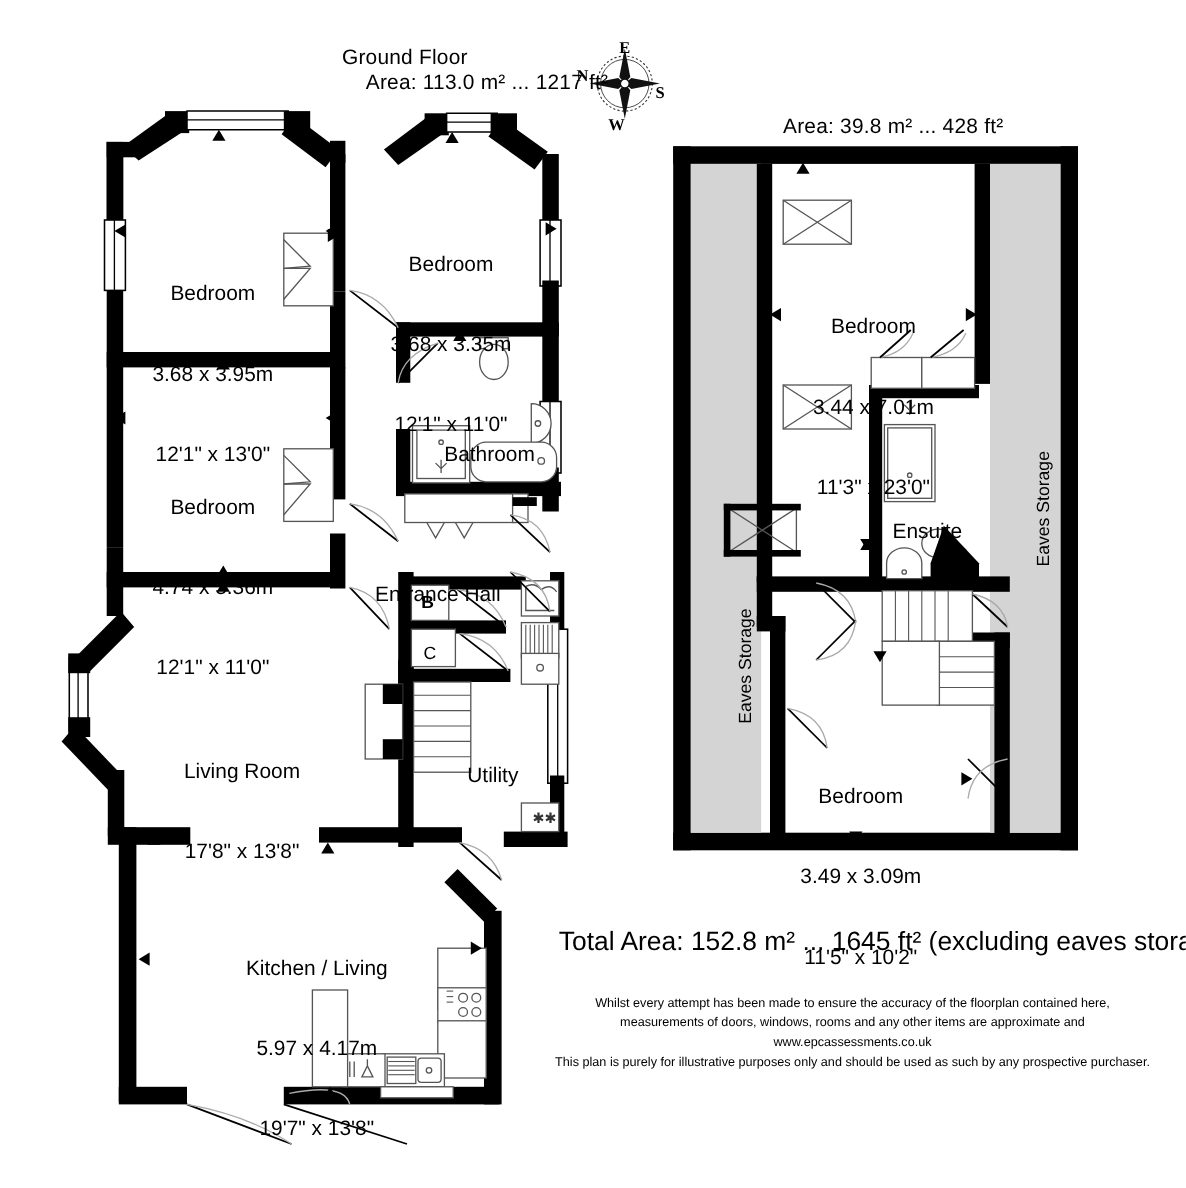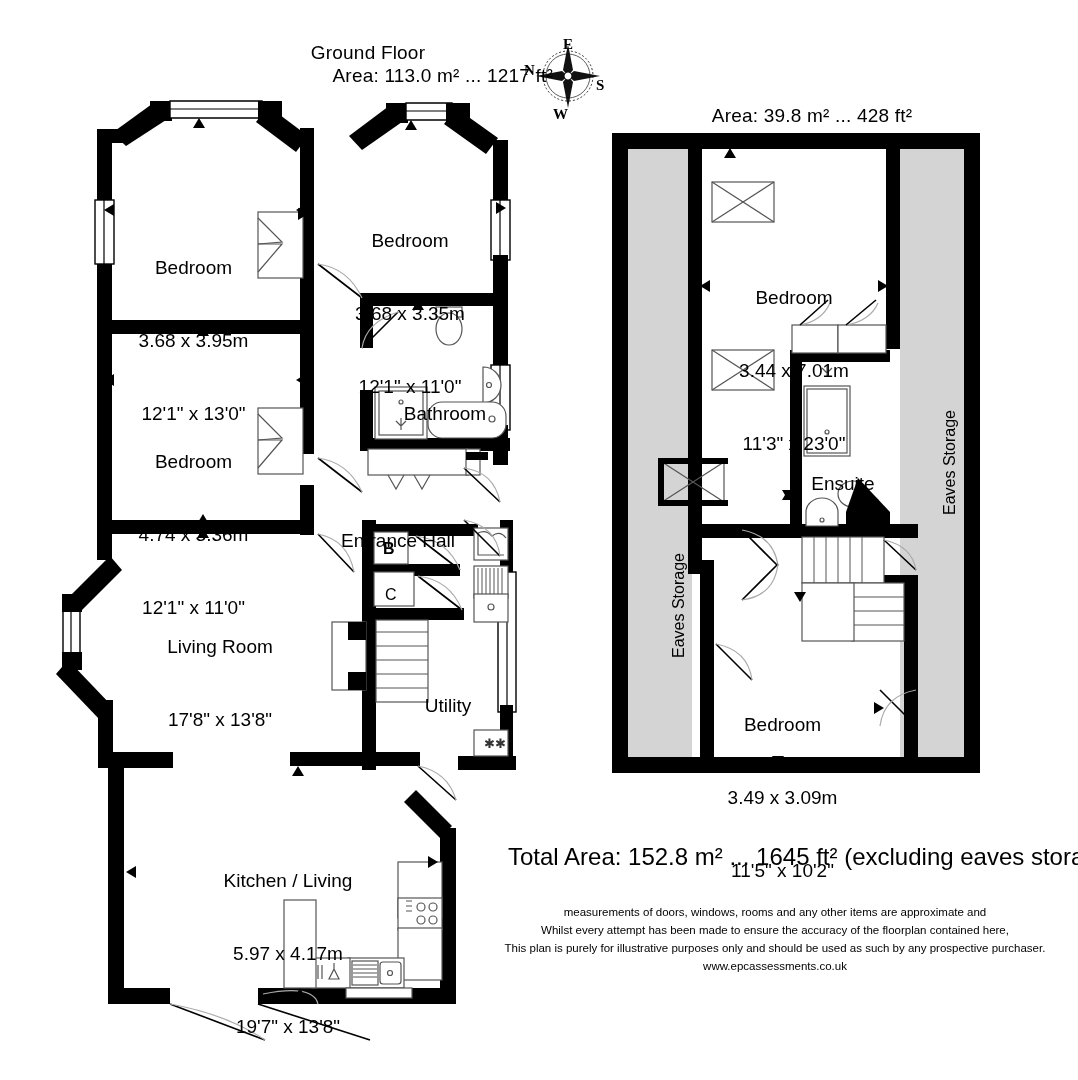--- a/index.html
+++ b/index.html
@@ -412,21 +412,21 @@
   </div>
 
   <div class="room-blk" style="left:375px;top:353px;width:140px;text-align:center;">
     <div>Bathroom</div>
   </div>
 
   <div class="room-blk" style="left:308px;top:480px;width:180px;text-align:center;">
     <div>Entrance Hall</div>
   </div>
 
-  <div class="room-blk" style="left:100px;top:586px;width:240px;">
+  <div class="room-blk" style="left:100px;top:641px;width:240px;">
     <div>Living Room</div>
     <div>17'8" x 13'8"</div>
   </div>
 
   <div class="room-blk" style="left:398px;top:645px;width:100px;">
     <div>Utility</div>
   </div>
 
   <div class="room-blk" style="left:188px;top:820px;width:200px;">
     <div>Kitchen / Living</div>
@@ -452,19 +452,19 @@
     <div>3.49 x 3.09m</div>
     <div>11'5" x 10'2"</div>
   </div>
 
   <div class="eaves-label" style="left:670px;top:658px;transform:rotate(-90deg);">Eaves Storage</div>
   <div class="eaves-label" style="left:941px;top:515px;transform:rotate(-90deg);">Eaves Storage</div>
 
   <div class="total-area" style="left:508px;top:843px;">Total Area: 152.8 m² ... 1645 ft² (excluding eaves storage)</div>
 
   <div class="disclaimer" style="left:485px;top:903px;">
+    <div>Whilst every attempt has been made to ensure the accuracy of the floorplan contained here,</div>
     <div>measurements of doors, windows, rooms and any other items are approximate and</div>
-    <div>Whilst every attempt has been made to ensure the accuracy of the floorplan contained here,</div>
+    <div>www.epcassessments.co.uk</div>
     <div>This plan is purely for illustrative purposes only and should be used as such by any prospective purchaser.</div>
-    <div>www.epcassessments.co.uk</div>
   </div>
 
 </div>
 
 </body></html>

